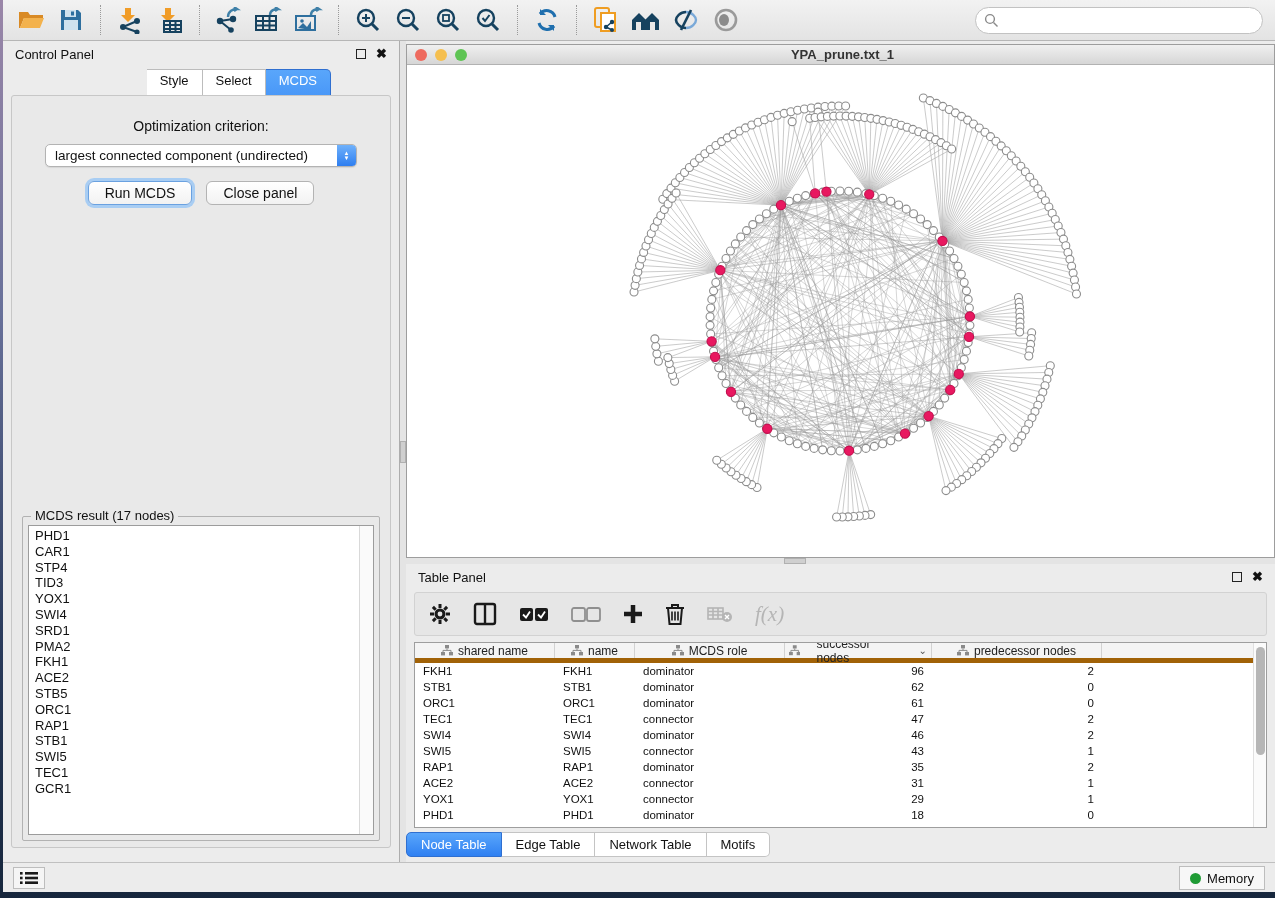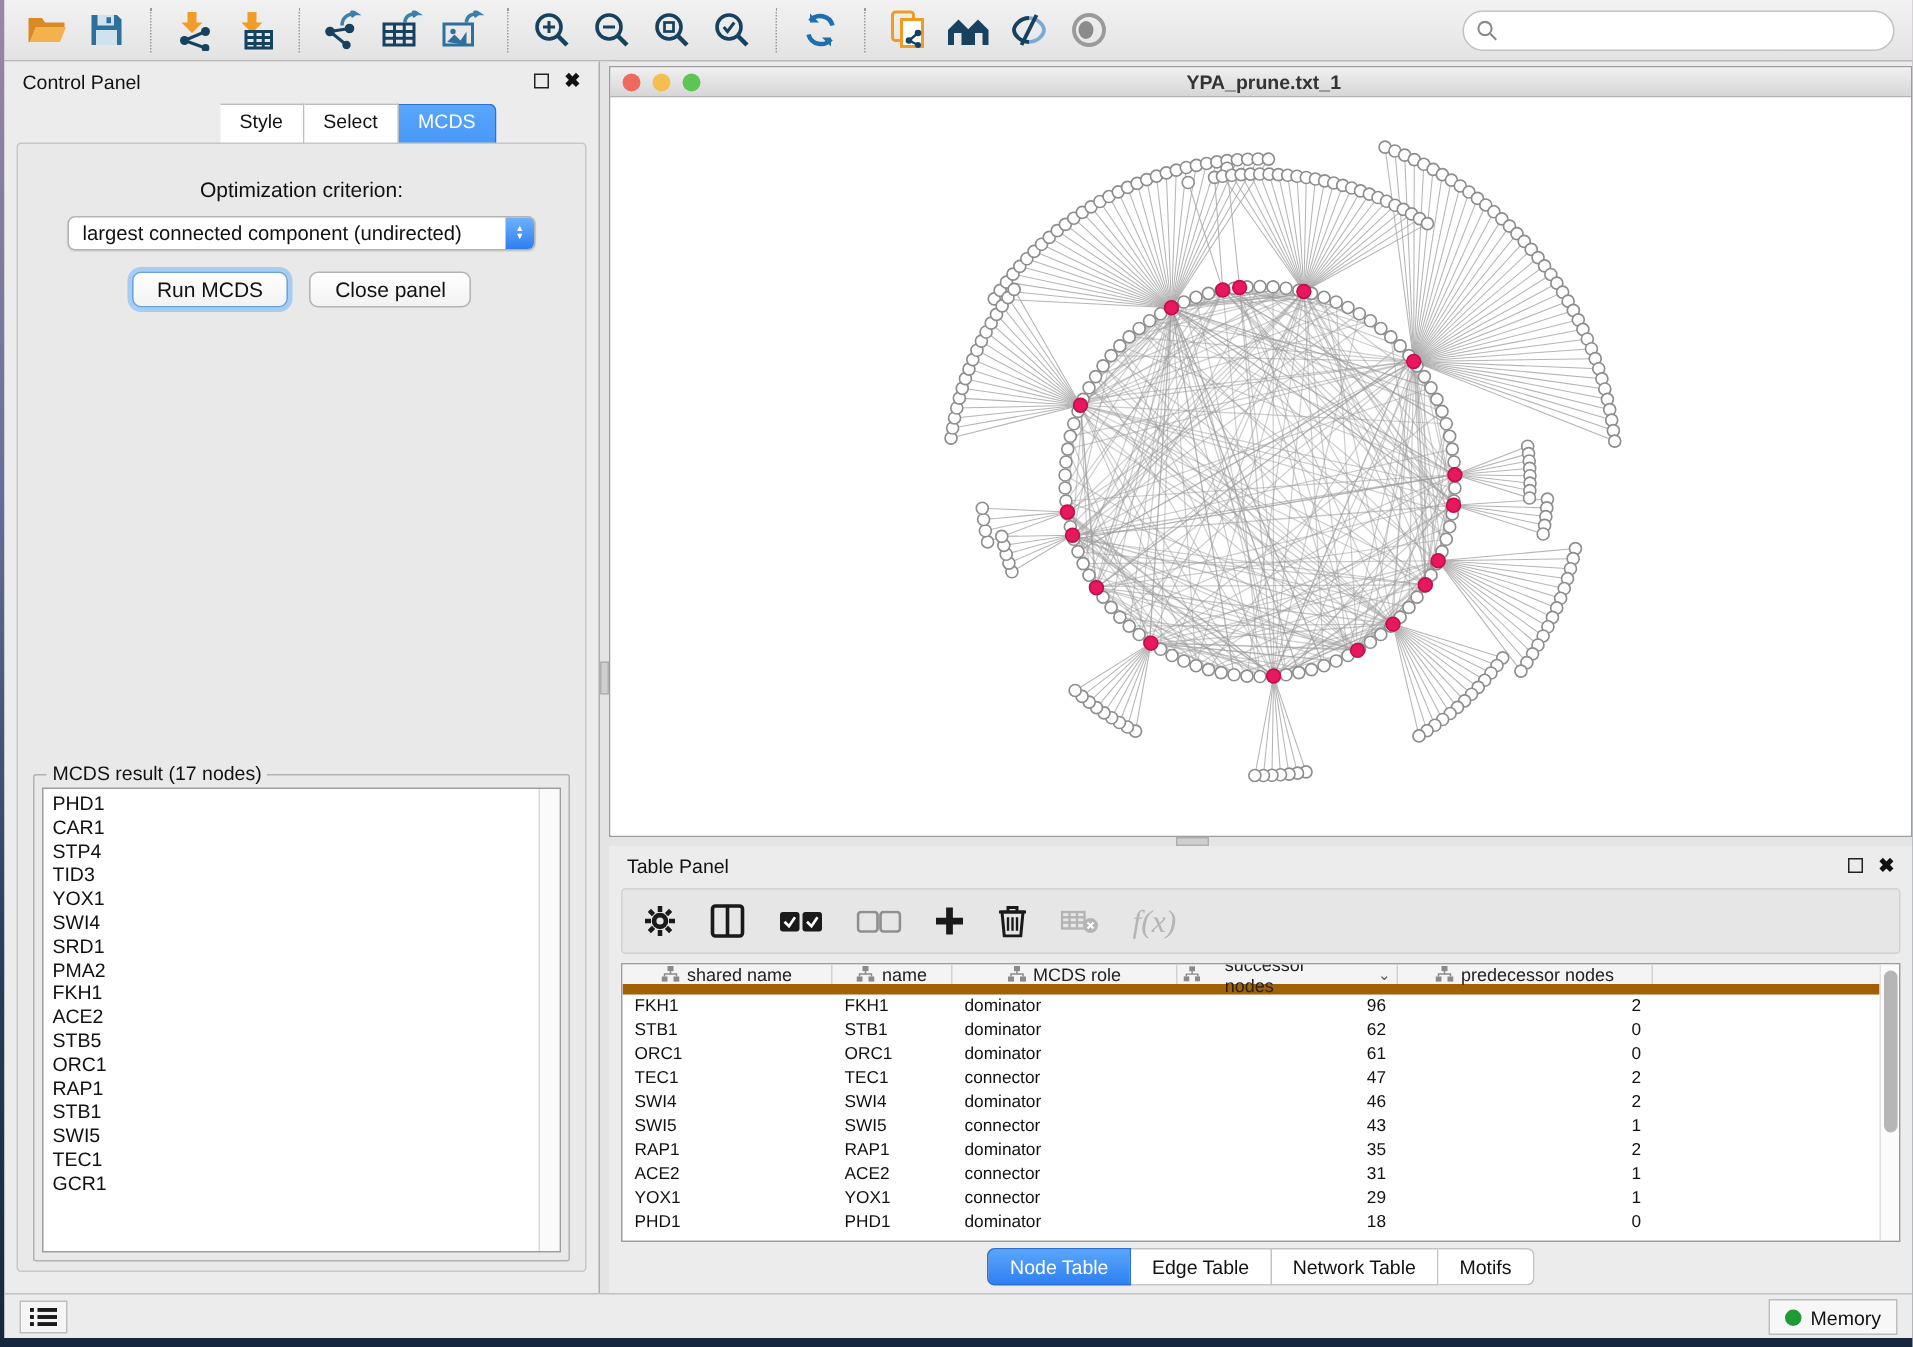--- a/index.html
+++ b/index.html
@@ -3,21 +3,21 @@
 <meta charset="utf-8">
 <style>
   * { box-sizing: border-box; }
   html,body { margin:0; padding:0; }
   body {
     width:1275px; height:898px; position:relative; overflow:hidden;
     font-family:"Liberation Sans", sans-serif;
     background:linear-gradient(180deg,#9a86a8 0%,#68719a 35%,#2c3d5e 70%,#16263c 100%);
     font-size:13px; color:#111;
   }
-  .app { position:absolute; left:3px; top:0; right:0; bottom:6px; background:#ececec; }
+  .app { position:absolute; left:3px; top:0; right:0; bottom:6px; background:#ececec;border-radius:22px; }
 
   
   .toolbar { position:absolute; left:0; top:0; right:0; height:41px;
     background:linear-gradient(#f2f2f2,#e3e3e3); border-bottom:1px solid #b6b6b6;
     display:flex; align-items:center; padding-left:8px; }
   .tbtn { width:34px; height:32px; display:flex; align-items:center; justify-content:center; margin:0 3px; }
   .tdiv { width:1px; height:30px; border-left:1px dotted #9a9a9a; margin:0 9px; }
   .searchbox { position:absolute; right:12px; top:7px; width:288px; height:27px;
     background:#fff; border:1px solid #c2c2c2; border-radius:14px;
     display:flex; align-items:center; padding:0 8px; }
@@ -83,32 +83,32 @@
 
   
   .tpanel { position:absolute; left:403px; right:0; top:564px; bottom:30px; background:#ececec; }
   .tp-toolbar { position:absolute; left:8px; right:8px; top:28px; height:44px;
     background:#e6e6e6; border:1px solid #d2d2d2; border-radius:3px;
     display:flex; align-items:center; padding-left:14px; gap:22px; }
   .tp-ic { display:flex; align-items:center; justify-content:center; }
   .fx { font-family:"Liberation Serif", serif; font-style:italic; font-size:21px; color:#b5b5b5; }
   .ttable { position:absolute; left:8px; right:8px; top:78px; bottom:34px; background:#fff;
     border:1px solid #9e9e9e; overflow:hidden; }
-  .thead { display:flex; height:20px; background:#f4f4f4; border-bottom:7px solid #a16207;
+  .thead { display:flex; height:20px; background:#f4f4f4; border-bottom:5px solid #a16207;
     font-size:12px; color:#222; }
   .th { display:flex; align-items:center; justify-content:center; gap:5px;
     border-right:1px solid #d2d2d2; padding:0 4px; }
   .trow { display:flex; height:16px; font-size:11.5px; color:#111; align-items:center; }
   .td { padding:0 8px; white-space:nowrap; }
   .num { text-align:right; }
   .tbl-scroll { position:absolute; right:0; top:0; bottom:0; width:13px; background:#fbfbfb;
     border-left:1px solid #e0e0e0; }
   .tbl-thumb { position:absolute; left:2px; width:9px; top:4px; height:108px;
     background:#b6b6b6; border-radius:5px; }
-  .tp-tabs { position:absolute; left:0; right:0; bottom:5px; display:flex; justify-content:center; }
+  .tp-tabs { position:absolute; left:0; right:0; bottom:5px; display:flex; justify-content:flex-start; }
   .tp-tabs .s { background:#fff; border:1px solid #c4c4c4; border-left-width:0;
     padding:4px 14px; font-size:13px; }
   .tp-tabs .s:first-child { border-left-width:1px; border-radius:5px 0 0 5px; }
   .tp-tabs .s:last-child { border-radius:0 5px 5px 0; }
   .tp-tabs .s.active { background:linear-gradient(#59a6fb,#2f80f2); border-color:#2f6fd0; color:#fff; }
 
   
   .statusbar { position:absolute; left:0; right:0; bottom:0; height:30px; background:#ececec;
     border-top:1px solid #c0c0c0; }
   .list-btn { position:absolute; left:10px; top:4px; width:32px; height:22px; background:#f5f5f5;

